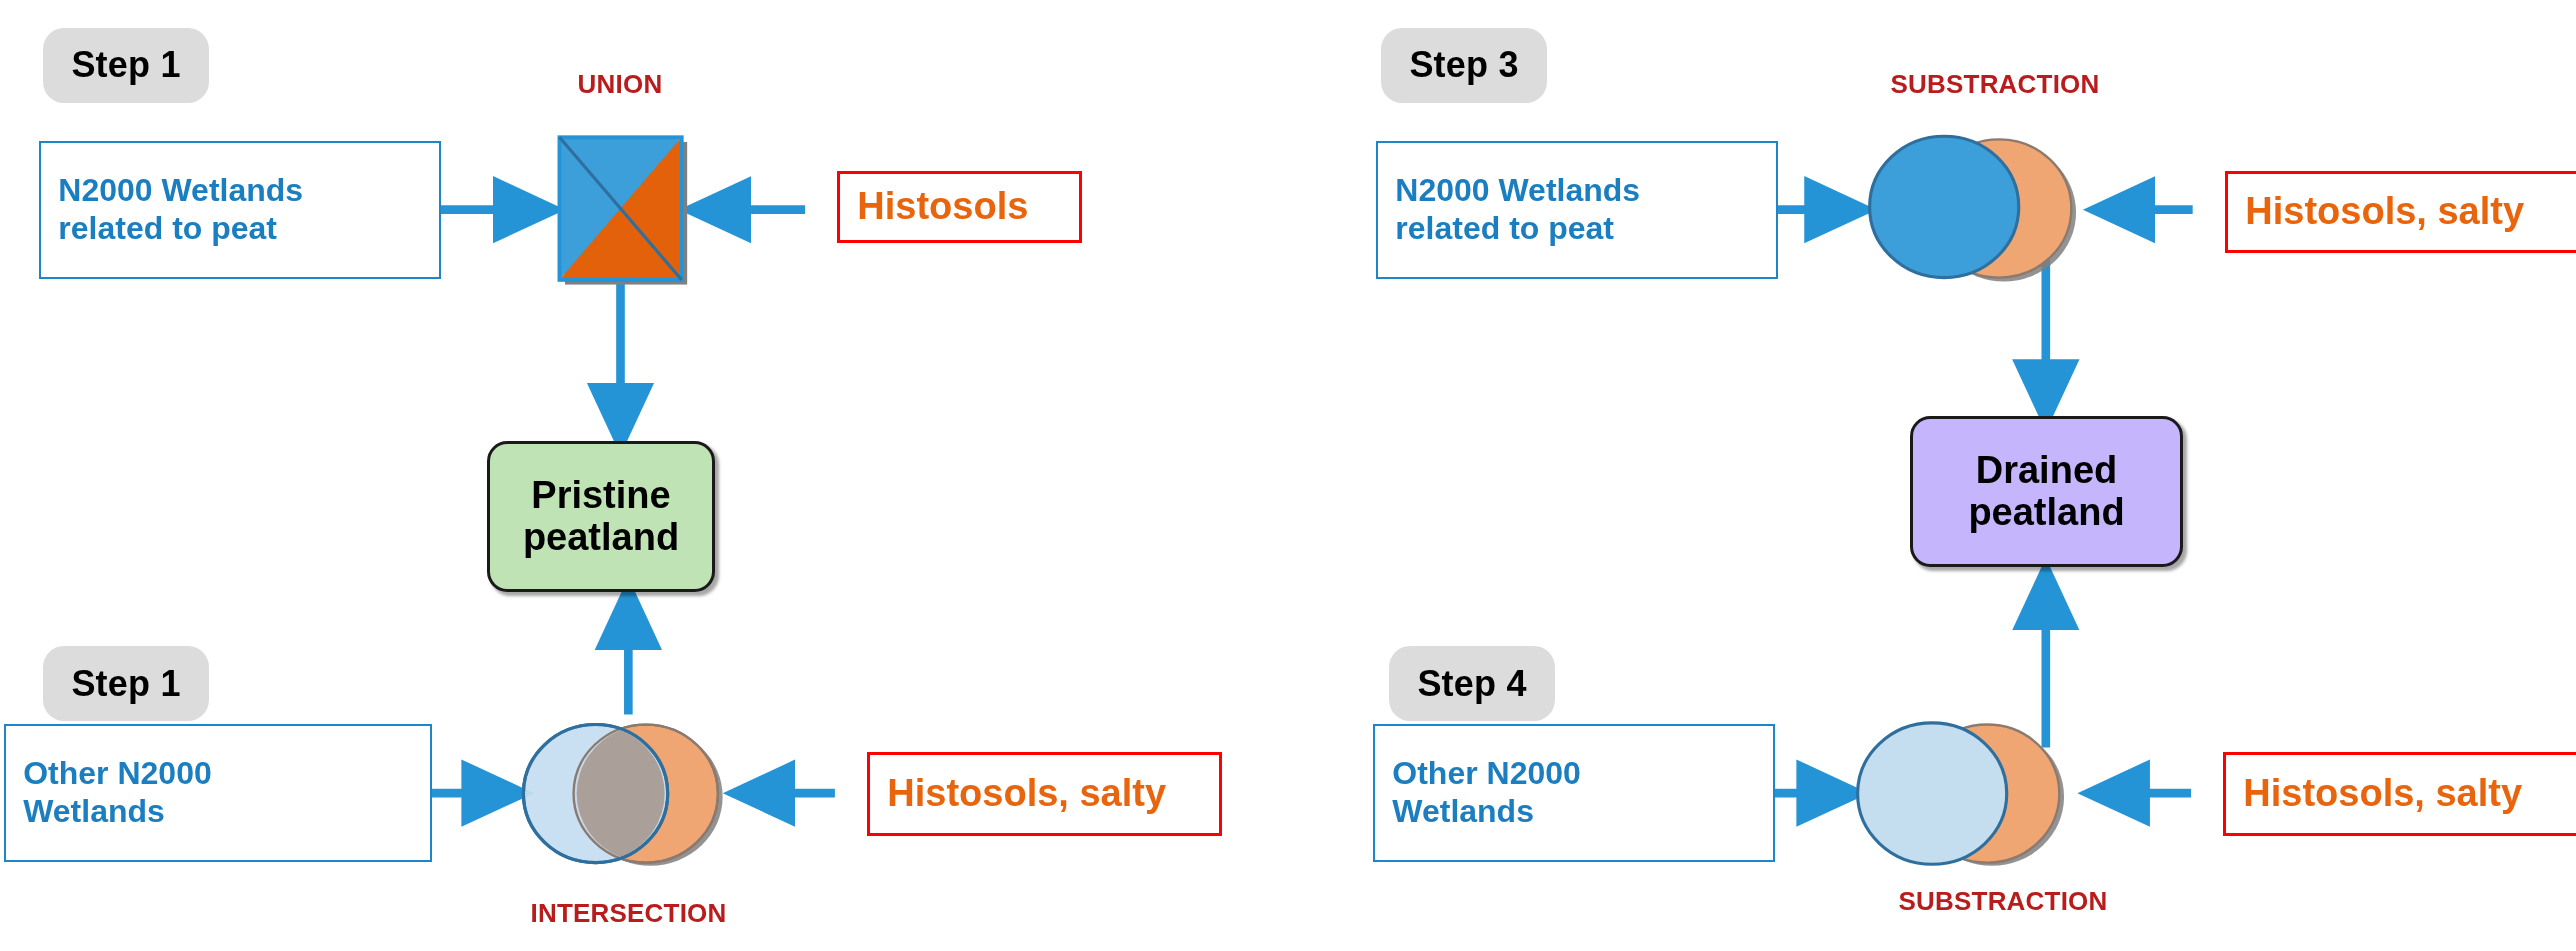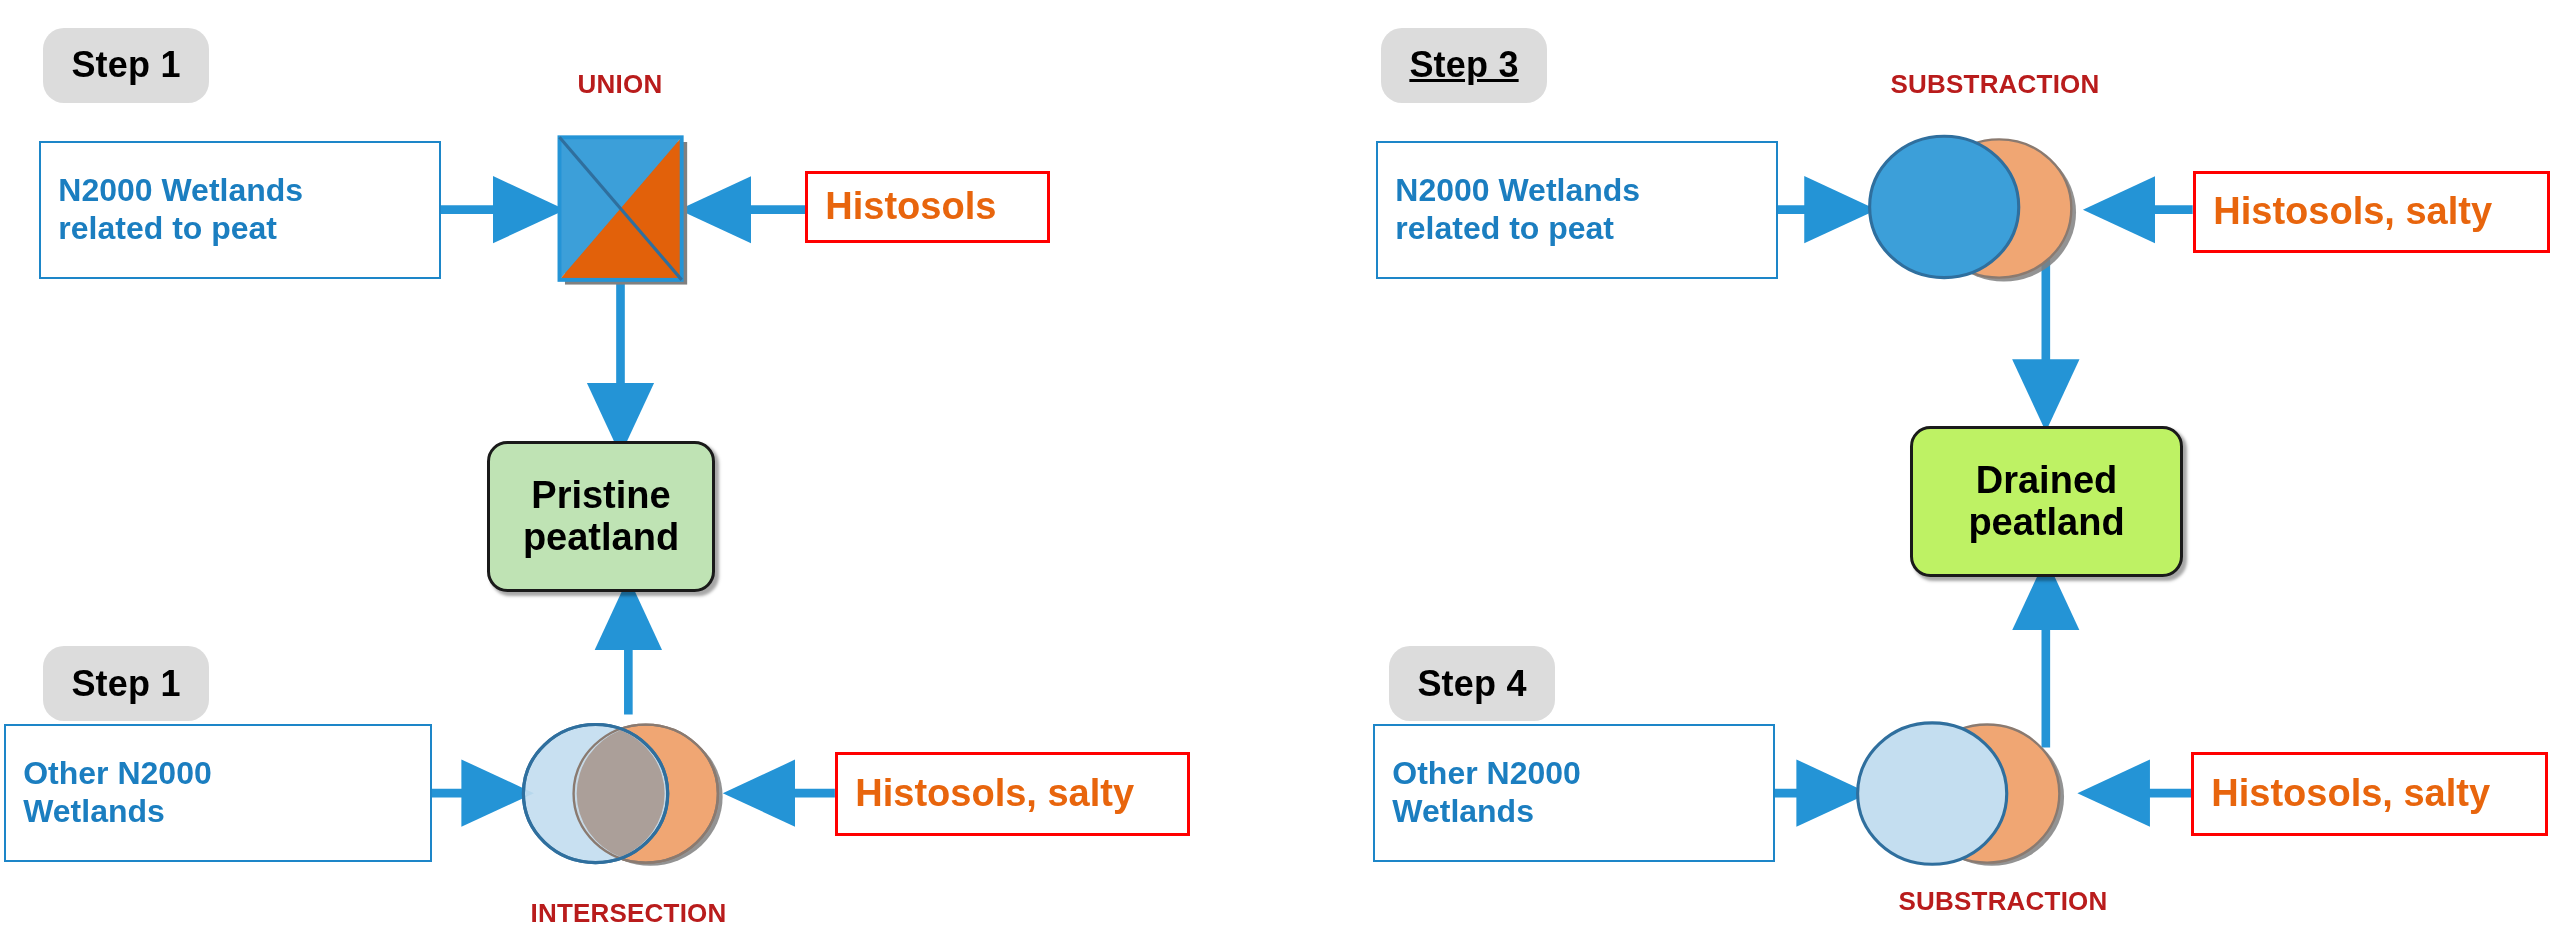--- a/index.html
+++ b/index.html
@@ -21,31 +21,31 @@
   
   .box-blue{
     border:2.4px solid #1d86c8;background:#ffffff;color:#1b7ec0;
     font-weight:bold;font-size:32px;line-height:1.18;
     display:flex;align-items:center;padding:0 17.3px;
   }
   
   .box-red{
     border:3.1px solid #ff0000;background:#ffffff;color:#e8650d;
     font-weight:bold;font-size:38px;line-height:1.1;
-    display:flex;align-items:center;padding:0 17.3px;white-space:nowrap;
+    display:flex;align-items:center;padding:0 17.3px;white-space:nowrap;margin-left:32px;
   }
   
   .box-result{
     border:3.1px solid #1a1a1a;border-radius:20.4px;
     font-weight:bold;font-size:38px;line-height:1.1;color:#000000;
     display:flex;align-items:center;justify-content:center;text-align:center;
     box-shadow:3.9px 3.9px 3.1px rgba(0,0,0,.35);
   }
   .result-green{background:#bfe3b4;}
-  .result-cream{background:#bef264;margin-top:10px;}
+  .result-cream{background:#c4b5fd;}
 
   
   .op-label{
     color:#b91c1c;font-weight:bold;font-size:26px;letter-spacing:0.2px;
     text-align:center;white-space:nowrap;
   }
 
   
   .wires{position:absolute;left:0;top:0;width:2576px;height:951px;pointer-events:none;}
 </style>
@@ -162,21 +162,21 @@
       <ellipse cx="118" cy="100" rx="92" ry="88" fill="none" stroke="#2f6f9e" stroke-width="4"></ellipse>
     </svg>
   </div>
 
   <div class="abs op-label" style="left:503px;top:898px;width:251px;">INTERSECTION</div>
 
   <div class="abs box-red" style="left:835px;top:752px;width:355px;height:84px;">
     <span>Histosols, salty</span>
   </div>
 
-  <div class="abs step-badge" style="left:1381px;top:27.5px;width:166px;height:75px;text-decoration:underline;">Step 3</div>
+  <div class="abs step-badge" style="left:1381px;top:27.5px;width:166px;height:75px;">Step 3</div>
 
   <div class="abs box-blue" style="left:1376px;top:141px;width:402px;height:138px;">
     <span>
       <span>N2000 Wetlands</span><br>
       <span>related to peat</span>
     </span>
   </div>
 
   <div class="abs op-label" style="left:1830px;top:69px;width:330px;">SUBSTRACTION</div>
 

